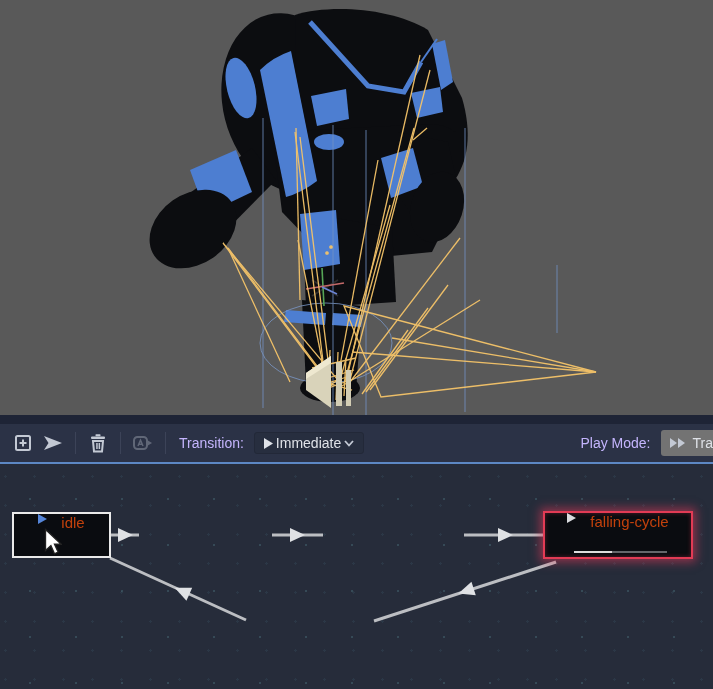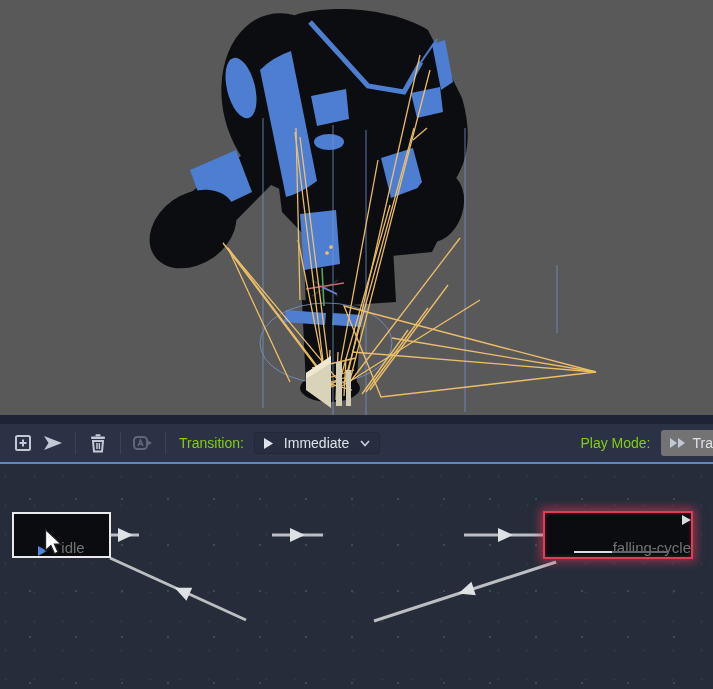--- a/index.html
+++ b/index.html
@@ -8,35 +8,35 @@
   
   .viewport{position:relative;width:713px;height:415px;background:#595959;overflow:hidden;}
   .viewport svg{display:block;}
   
   .gap-strip{width:713px;height:9px;background:#1e2436;}
   .toolbar{width:713px;height:38px;background:#2b3246;display:flex;align-items:center;
            padding:0 0 0 8px;box-sizing:border-box;font-size:14px;}
   .tb-btn{width:30px;height:30px;display:flex;align-items:center;justify-content:center;
           border-radius:3px;cursor:pointer;flex:0 0 auto;}
   .tb-sep{width:1px;height:22px;background:#3c4358;margin:0 7px;flex:0 0 auto;}
-  .tb-label{color:#84cc16;margin:0 10px 0 6px;white-space:nowrap;}
-  .dropdown{display:flex;align-items:center;gap:11px;background:#272e3f;border:1px solid #222838;
+  .tb-label{color:#c4b5fd;margin:0 10px 0 6px;white-space:nowrap;}
+  .dropdown{display:flex;align-items:center;gap:3px;background:#272e3f;border:1px solid #222838;
             border-radius:3px;padding:2px 9px;cursor:pointer;white-space:nowrap;}
   .spacer{flex:1 1 auto;}
   .playmode-btn{display:flex;align-items:center;gap:7px;background:#737373;border-radius:3px 0 0 3px;
             padding:5px 0 5px 9px;cursor:pointer;white-space:nowrap;overflow:hidden;max-width:52px;}
   .blue-line{width:713px;height:2px;background:#5d88c4;}
   
   .graph{position:relative;width:713px;height:225px;background-color:#262c3a;overflow:hidden;
     background-image:radial-gradient(circle,rgba(96,150,160,.28) 1px,transparent 1.4px),
                      radial-gradient(circle,rgba(70,115,135,.16) 1px,transparent 1.4px);
     background-size:46px 46px,29px 29px;background-position:7px 12px,20px 27px;}
   .graph svg.links{position:absolute;left:0;top:0;}
-  .state-node{position:absolute;display:flex;align-items:flex-end;justify-content:center;gap:14px;
-    background:#0a0c10;border:2px solid #eaeaea;box-sizing:border-box;color:#737373;
+  .state-node{position:absolute;display:flex;align-items:flex-start;justify-content:center;gap:14px;
+    background:#0a0c10;border:2px solid #eaeaea;box-sizing:border-box;color:#c2410c;
     font-size:15px;cursor:pointer;}
   .state-node .tri{width:0;height:0;border-top:5px solid transparent;border-bottom:5px solid transparent;
     border-left:9px solid #d9dbde;flex:0 0 auto;}
   .state-node.hovered .tri{border-left-color:#5585d8;}
   .state-node.active{border-color:#e23b55;
     box-shadow:0 0 9px 3px rgba(230,57,90,.55), inset 0 0 4px rgba(230,57,90,.35);}
   .progress{position:absolute;left:29px;bottom:4px;height:2px;width:93px;background:#64666a;}
   .progress .fill{display:block;height:2px;width:38px;background:#dcdcdc;}
   .cursor{position:absolute;z-index:10;pointer-events:none;}
 </style>
@@ -228,21 +228,21 @@
       </g>
     </svg>
 
     <div class="state-node hovered" style="left:12px;top:48px;width:99px;height:46px;">
       <span class="tri"></span>
       <span>idle</span>
     </div>
 
 
 
-    <div class="state-node active" style="left:543px;top:47px;width:150px;height:48px;flex-direction:column;">
+    <div class="state-node active" style="left:543px;top:47px;width:150px;height:48px;">
       <span class="tri"></span>
       <span>falling-cycle</span>
       <span class="progress">
           <span class="fill"></span>
         </span>
     </div>
 
 
     <svg class="cursor" style="left:44px;top:64px;" width="18" height="27" viewBox="0 0 12 18">
       <path d="M1,1 L1,15 L4.6,11.8 L7,17.2 L9.4,16 L7,10.8 L11.5,10.8 Z" fill="#ffffff" stroke="#222222" stroke-width="0.9"></path>

